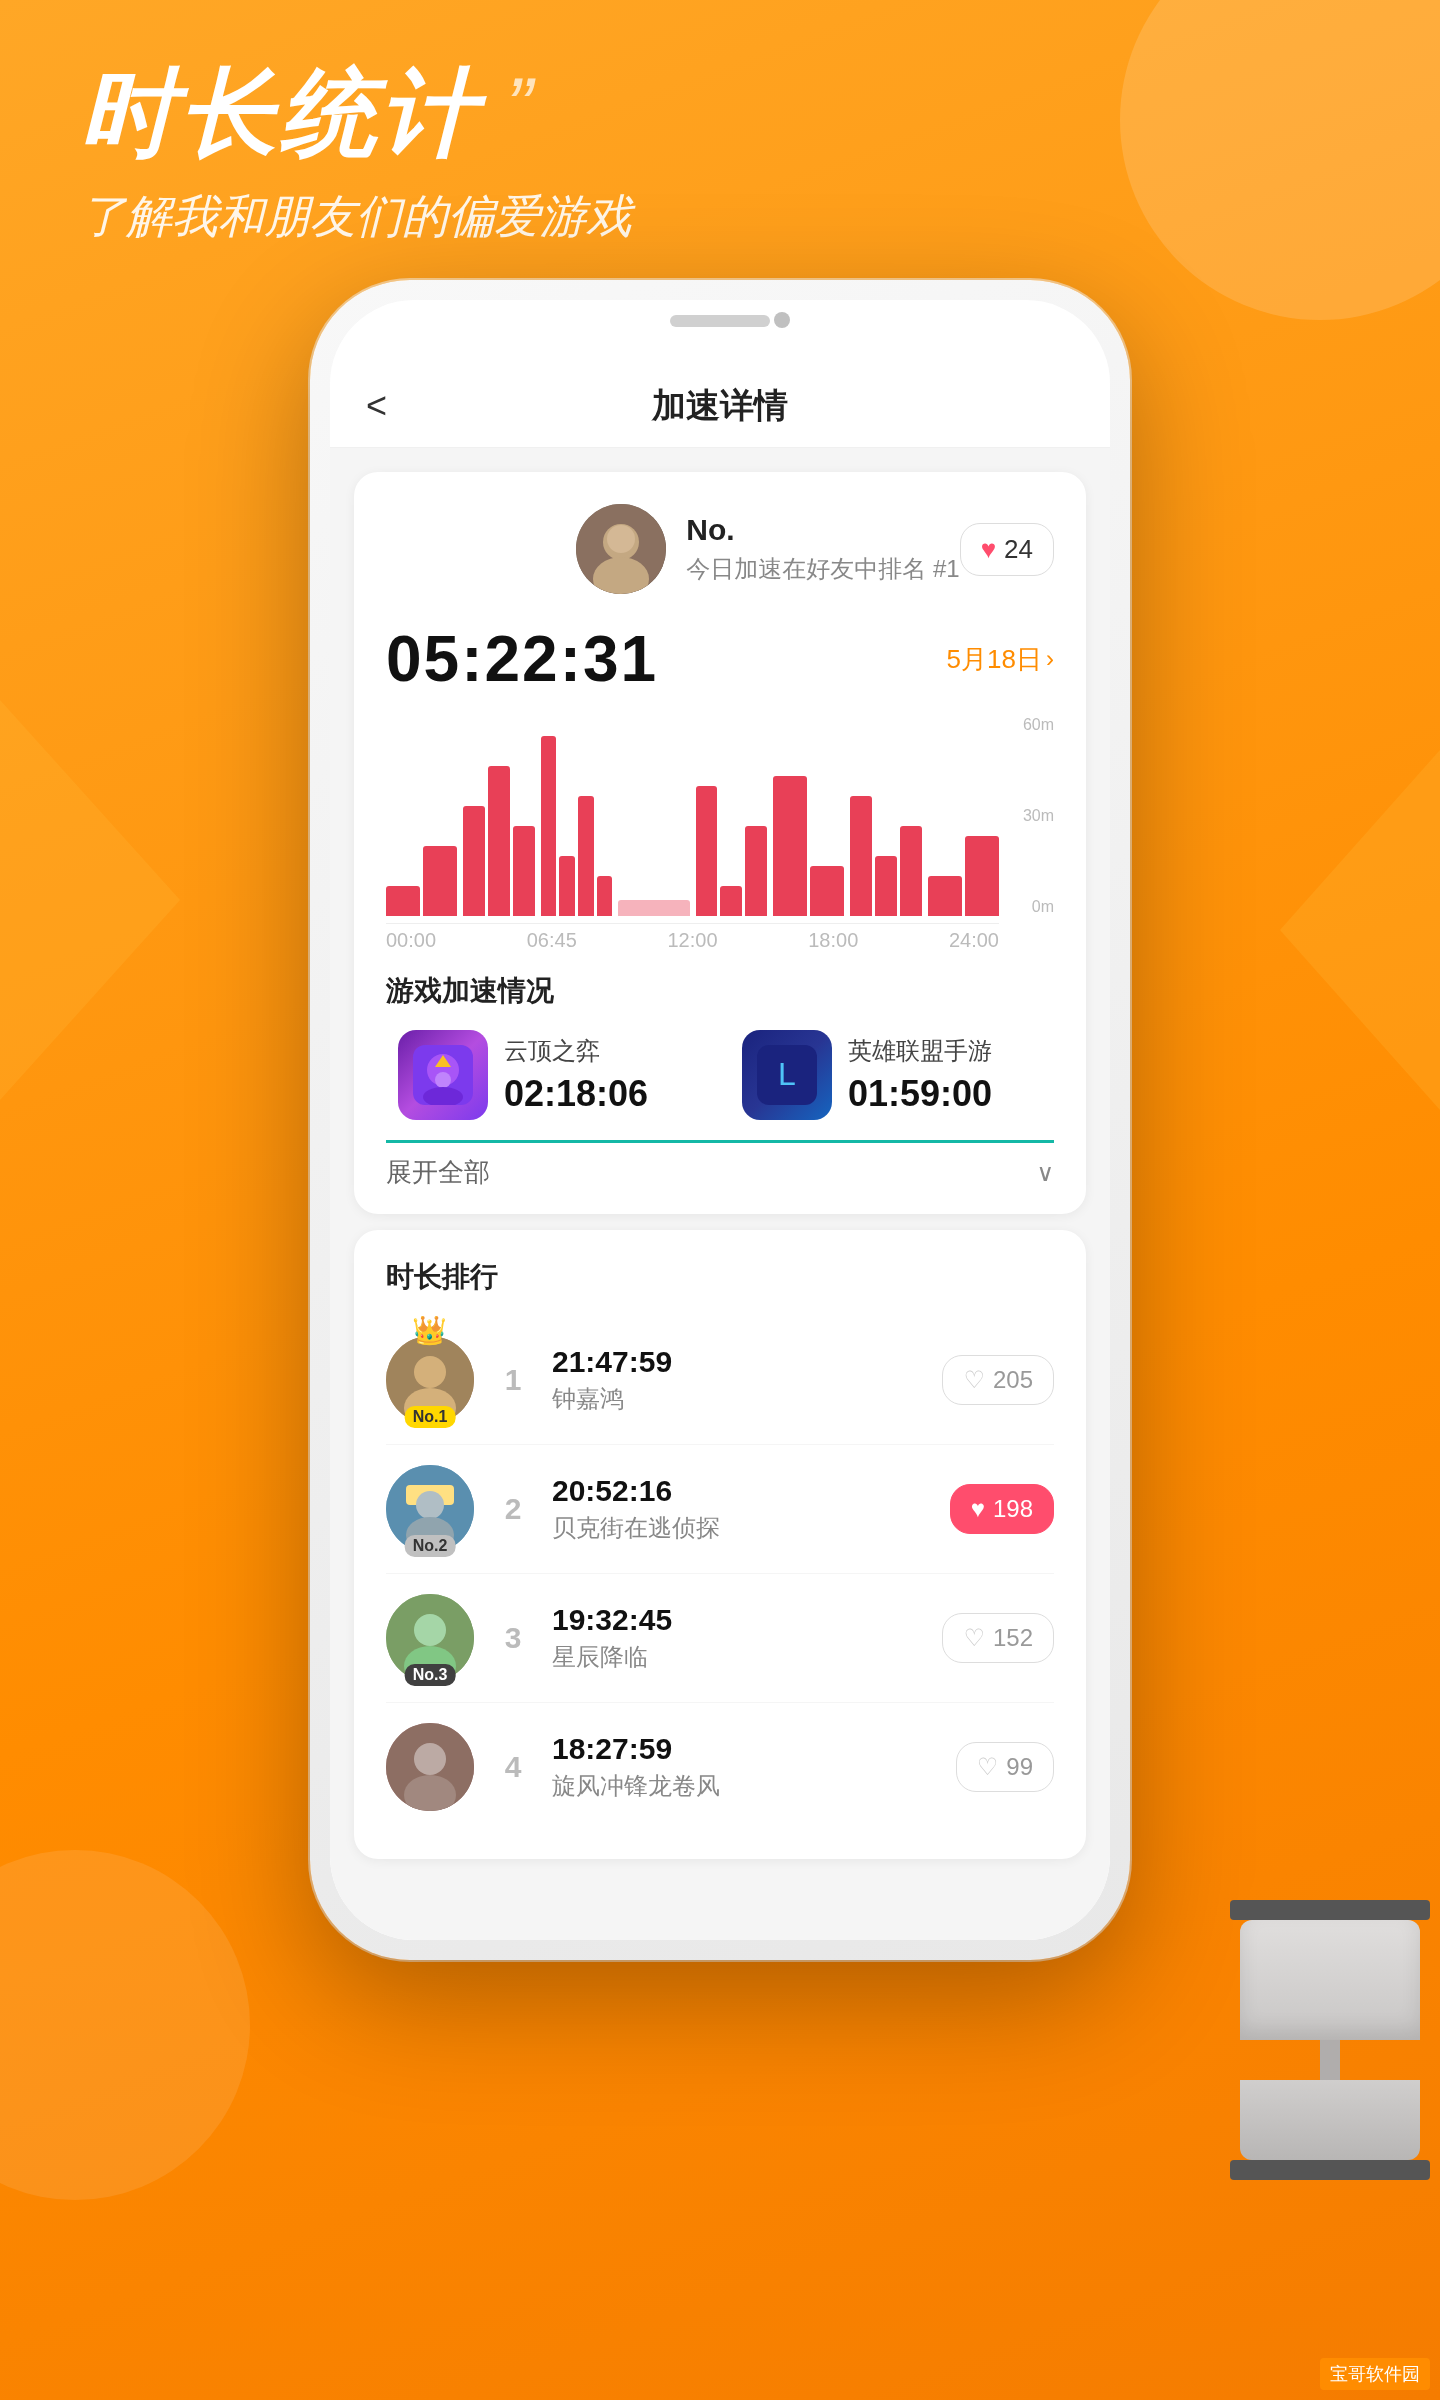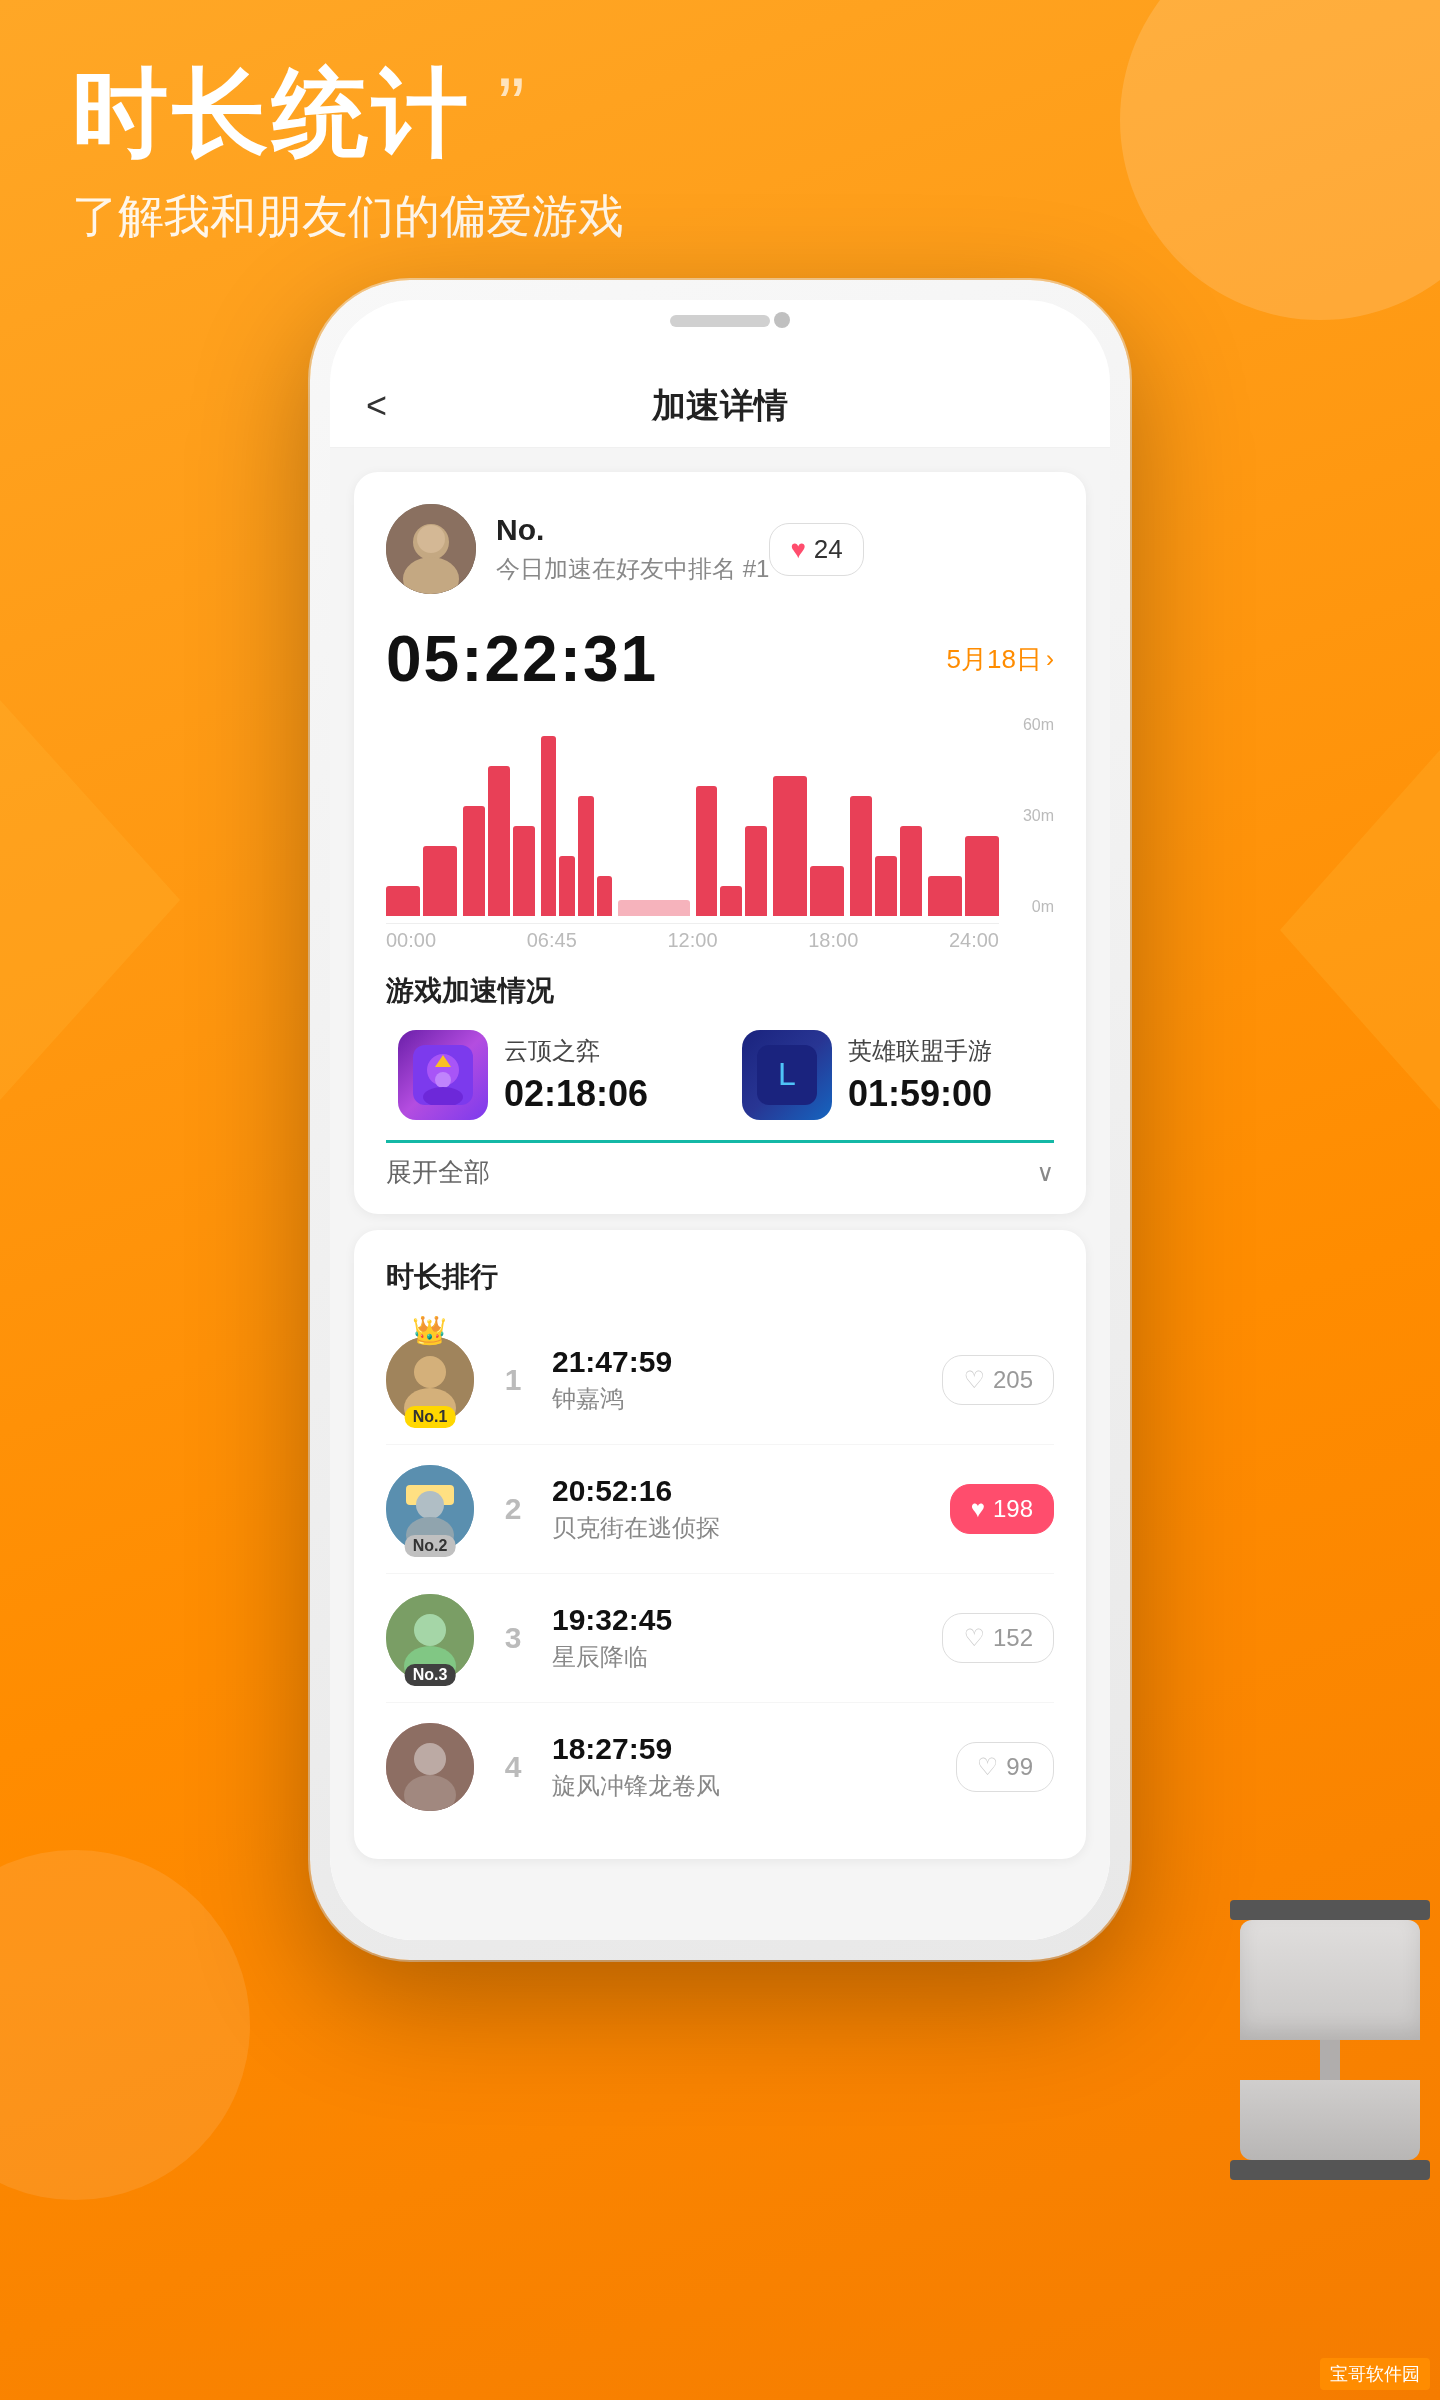--- a/index.html
+++ b/index.html
@@ -49,22 +49,23 @@
       height: 0;
       border-top: 180px solid transparent;
       border-bottom: 180px solid transparent;
       border-right: 160px solid rgba(255,180,50,0.3);
     }
 
     
     .header-section {
       position: absolute;
       top: 60px;
-      left: 72px;
+      left: 80px;
       right: 80px;
+      font-style: italic;
     }
     .main-title {
       font-size: 96px;
       font-weight: 900;
       color: white;
       line-height: 1.1;
       letter-spacing: 4px;
     }
     .quote-mark {
       font-size: 80px;
@@ -177,21 +178,21 @@
       background: white;
       border-radius: 24px;
       padding: 32px 32px 24px;
       box-shadow: 0 2px 12px rgba(0,0,0,0.06);
     }
 
     
     .user-info {
       display: flex;
       align-items: center;
-      justify-content: flex-start;
+      justify-content: flex-end;
       margin-bottom: 28px;
     }
     .user-left {
       display: flex;
       align-items: center;
       gap: 20px;
     }
     .avatar {
       width: 90px;
       height: 90px;

